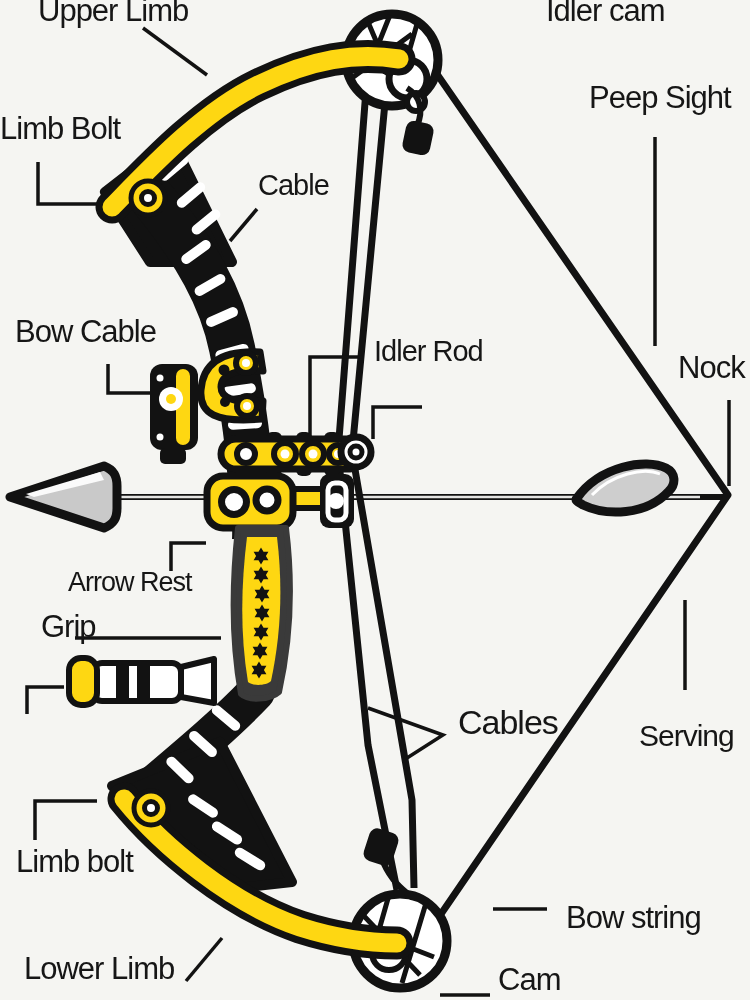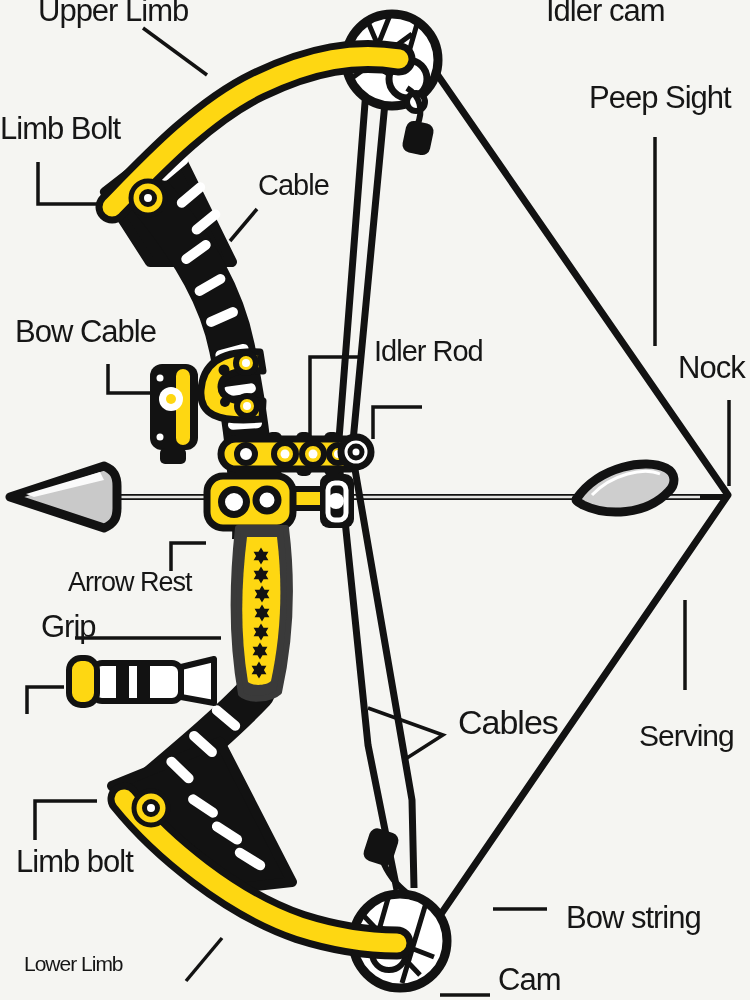--- a/index.html
+++ b/index.html
@@ -204,15 +204,15 @@
   <div class="lbl" style="left:258px;top:170px;font-size:29px;">Cable</div>
   <div class="lbl" style="left:15px;top:316px;font-size:31px;">Bow Cable</div>
   <div class="lbl" style="left:374px;top:336px;font-size:29px;">Idler Rod</div>
   <div class="lbl" style="left:678px;top:352px;font-size:31px;">Nock</div>
   <div class="lbl" style="left:68px;top:568px;font-size:27px;">Arrow Rest</div>
   <div class="lbl" style="left:9px;top:611px;font-size:31px;margin-left:32px;">Grip</div>
   <div class="lbl" style="left:458px;top:705px;font-size:34px;">Cables</div>
   <div class="lbl" style="left:639px;top:720px;font-size:30px;">Serving</div>
   <div class="lbl" style="left:16px;top:846px;font-size:31px;">Limb bolt</div>
   <div class="lbl" style="left:566px;top:886px;font-size:31px;margin-top:16px;">Bow string</div>
-  <div class="lbl" style="left:24px;top:953px;font-size:21px;">Lower Limb</div>
+  <div class="lbl" style="left:24px;top:953px;font-size:31px;">Lower Limb</div>
   <div class="lbl" style="left:498px;top:964px;font-size:31px;">Cam</div>
 </div>
 
 </body></html>

